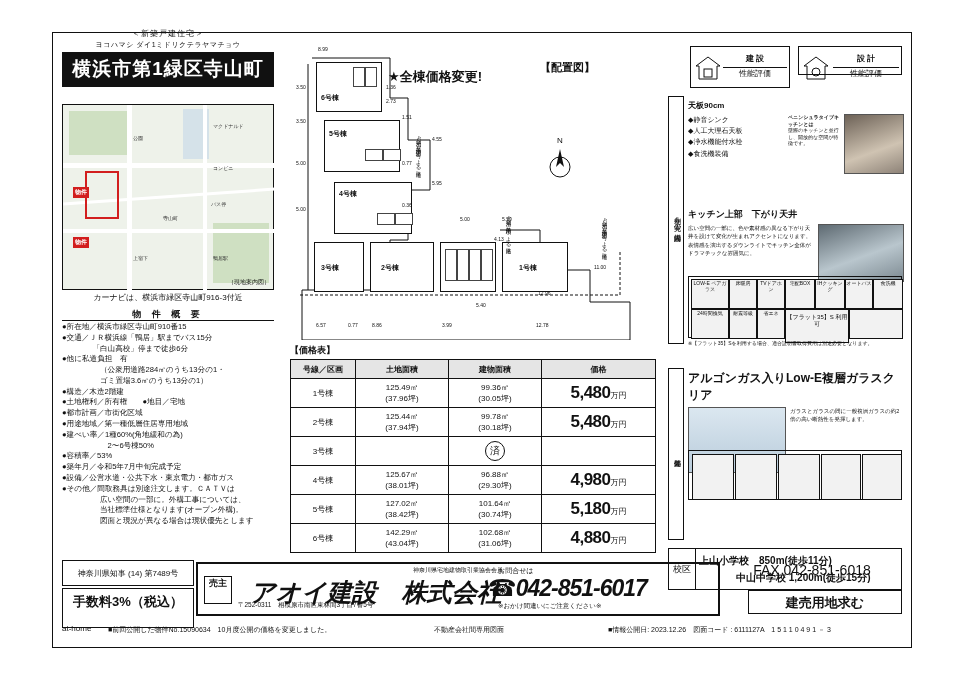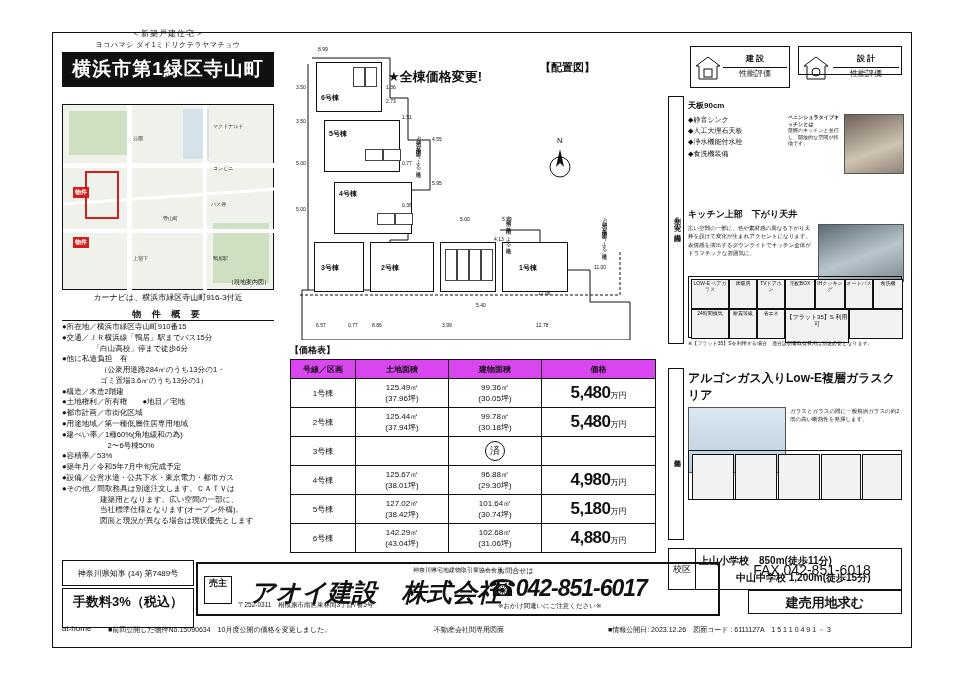--- a/index.html
+++ b/index.html
@@ -40,21 +40,21 @@
   .lotlabel{position:absolute;font-size:7px;font-weight:bold;}
   .dim{position:absolute;font-size:5px;color:#111;}
   .roadlabel{position:absolute;font-size:5.5px;}
   .car{position:absolute;border:1px solid #444;background:#fff;}
 
   
   #price-wrap{left:290px;top:344px;width:366px;height:216px;}
   #price-title{font-size:9px;font-weight:bold;margin-bottom:2px;}
   table.price{border-collapse:collapse;width:366px;font-size:8px;}
   table.price th,table.price td{border:1px solid #111;text-align:center;padding:1px 2px;}
-  table.price th{font-weight:bold;height:16px;background:#d946ef;}
+  table.price th{font-weight:bold;height:16px;background:#e5e5e5;}
   table.price td{height:26px;}
   .pricecell{font-size:17px;font-weight:bold;letter-spacing:-0.5px;}
   .manyen{font-size:8px;font-weight:normal;}
   .sold{display:inline-block;width:18px;height:18px;border:1px solid #111;border-radius:50%;font-size:10px;line-height:18px;}
   .cert-t{font-size:8px;font-weight:bold;text-align:center;}
   .cert-s{font-size:8px;text-align:center;border-top:1px solid #111;}
   .photo{background:#9aa7a0;border:1px solid #555;}
   .kitchen1{background:linear-gradient(160deg,#6d6257,#cfc3b2 60%,#8e8378);}
   .kitchen2{background:linear-gradient(160deg,#5e6a72,#b9c6cd 55%,#7d8a92);}
   .glass{background:linear-gradient(180deg,#dbe7f0,#b9ccdb);}
@@ -114,21 +114,21 @@
     <div>●構造／木造2階建</div>
     <div>●土地権利／所有権　　●地目／宅地</div>
     <div>●都市計画／市街化区域</div>
     <div>●用途地域／第一種低層住居専用地域</div>
     <div>●建ぺい率／1種60%(角地緩和の為)</div>
     <div>　　　　　　2〜6号棟50%</div>
     <div>●容積率／53%</div>
     <div>●築年月／令和5年7月中旬完成予定</div>
     <div>●設備／公営水道・公共下水・東京電力・都市ガス</div>
     <div>●その他／間取務具は別途注文します。ＣＡＴＶは</div>
-    <div>　　　　　建築用となります。広い空間の一部に、</div>
+    <div>　　　　　広い空間の一部に。外構工事については、</div>
     <div>　　　　　当社標準仕様となります(オープン外構)。</div>
     <div>　　　　　図面と現況が異なる場合は現状優先とします</div>
   </div>
 
   <div id="plan-star">★全棟価格変更!</div>
   <div id="plan-title">【配置図】</div>
 
   <div class="blk" id="plan-area">
 
     <svg width="366" height="300" style="position:absolute;left:0;top:0;">

